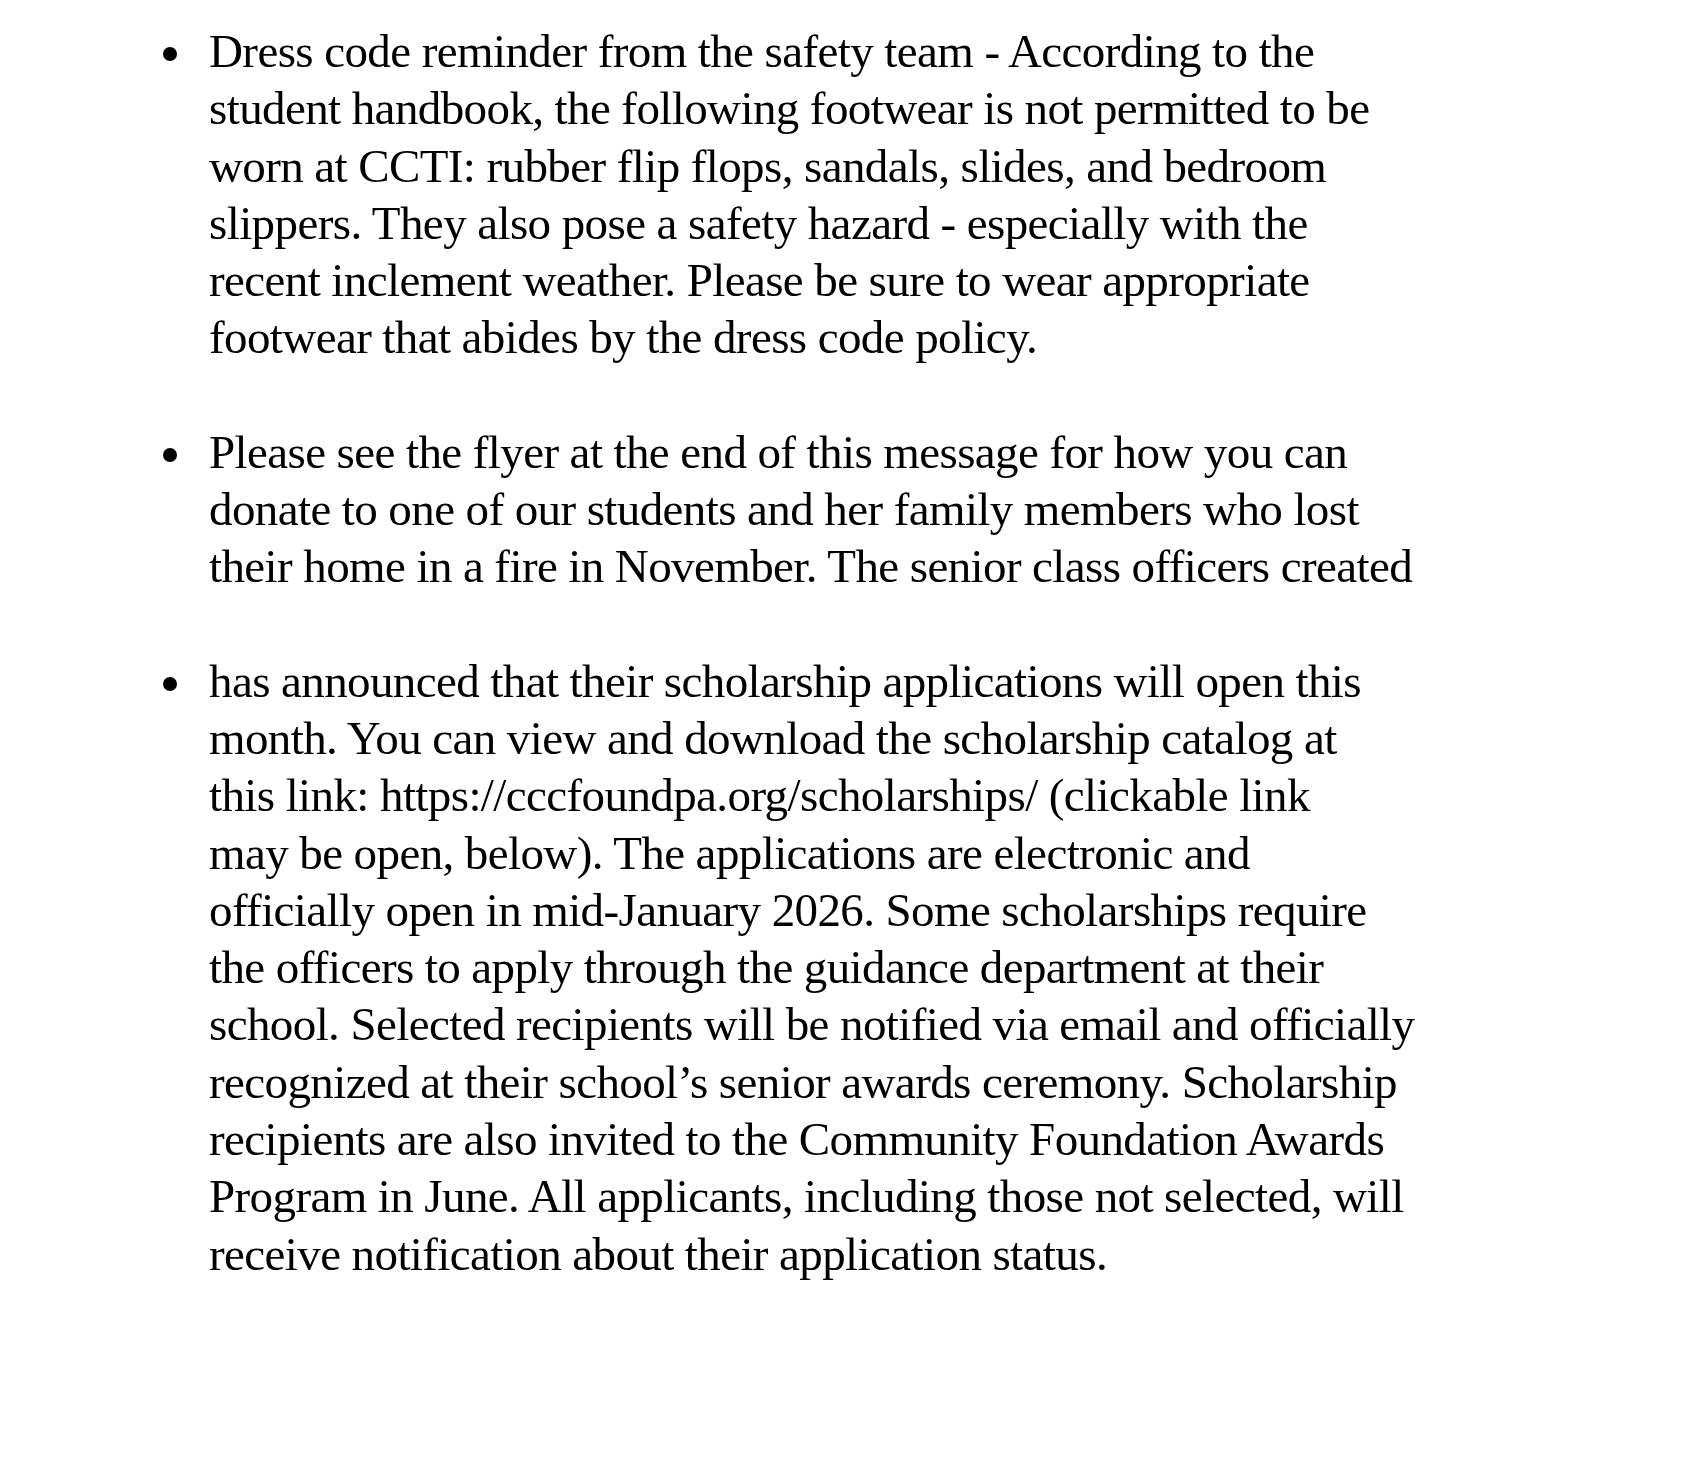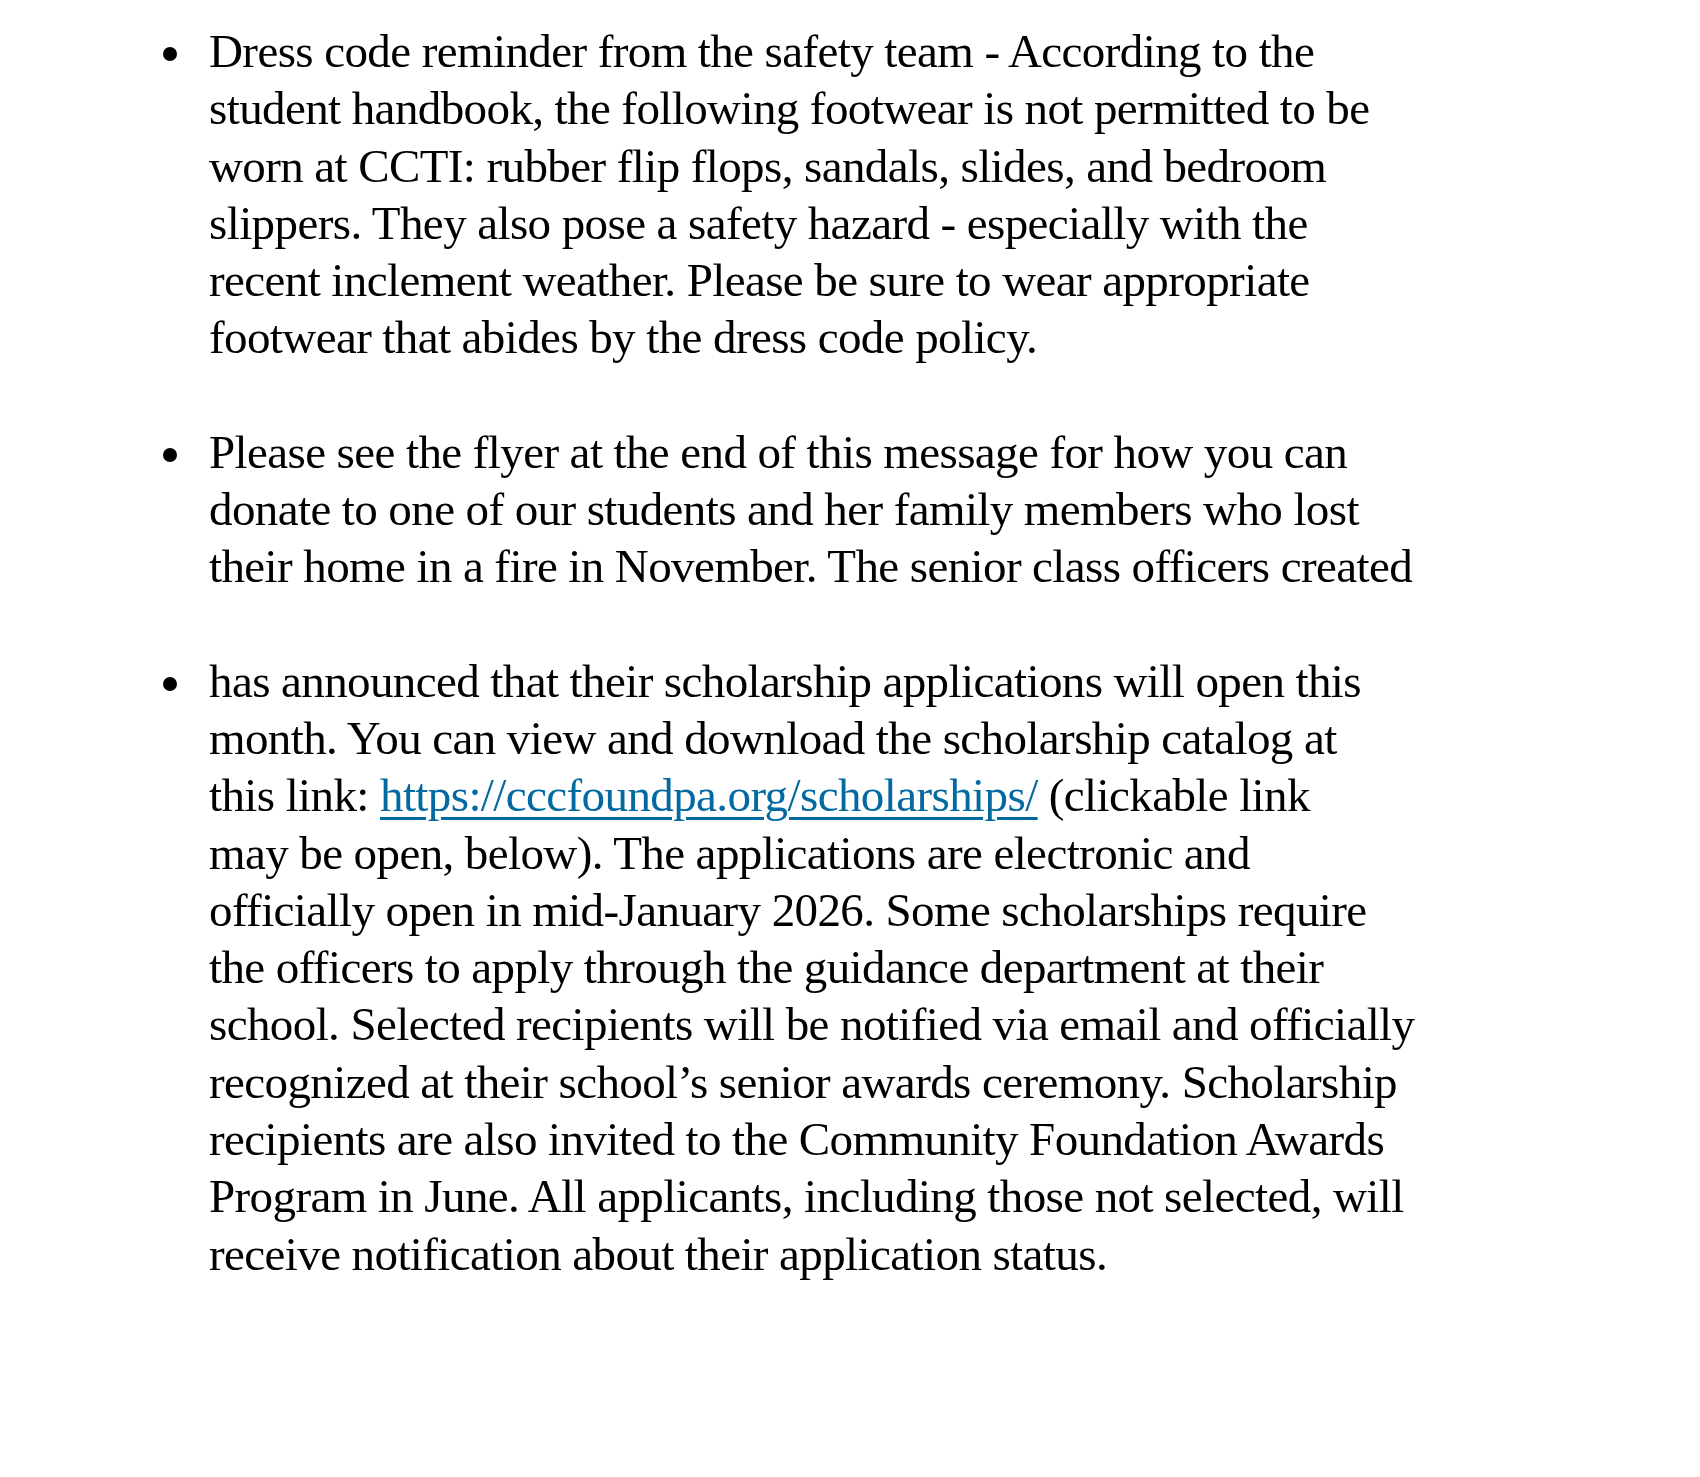--- a/index.html
+++ b/index.html
@@ -50,22 +50,21 @@
     }
     .line {
       display: block;
       height: 57.3px;
       line-height: 57.3px;
       font-size: 47px;
       white-space: nowrap;
       letter-spacing: -0.6px;
     }
     .link {
-      color: #0369a1;
-      text-decoration: underline;
+      color: #000000;
       text-decoration-thickness: 3px;
       text-underline-offset: 6px;
       cursor: pointer;
     }
   </style>
 </head>
 <body>
 
 <div class="page">
   <ul class="bullet-list">

